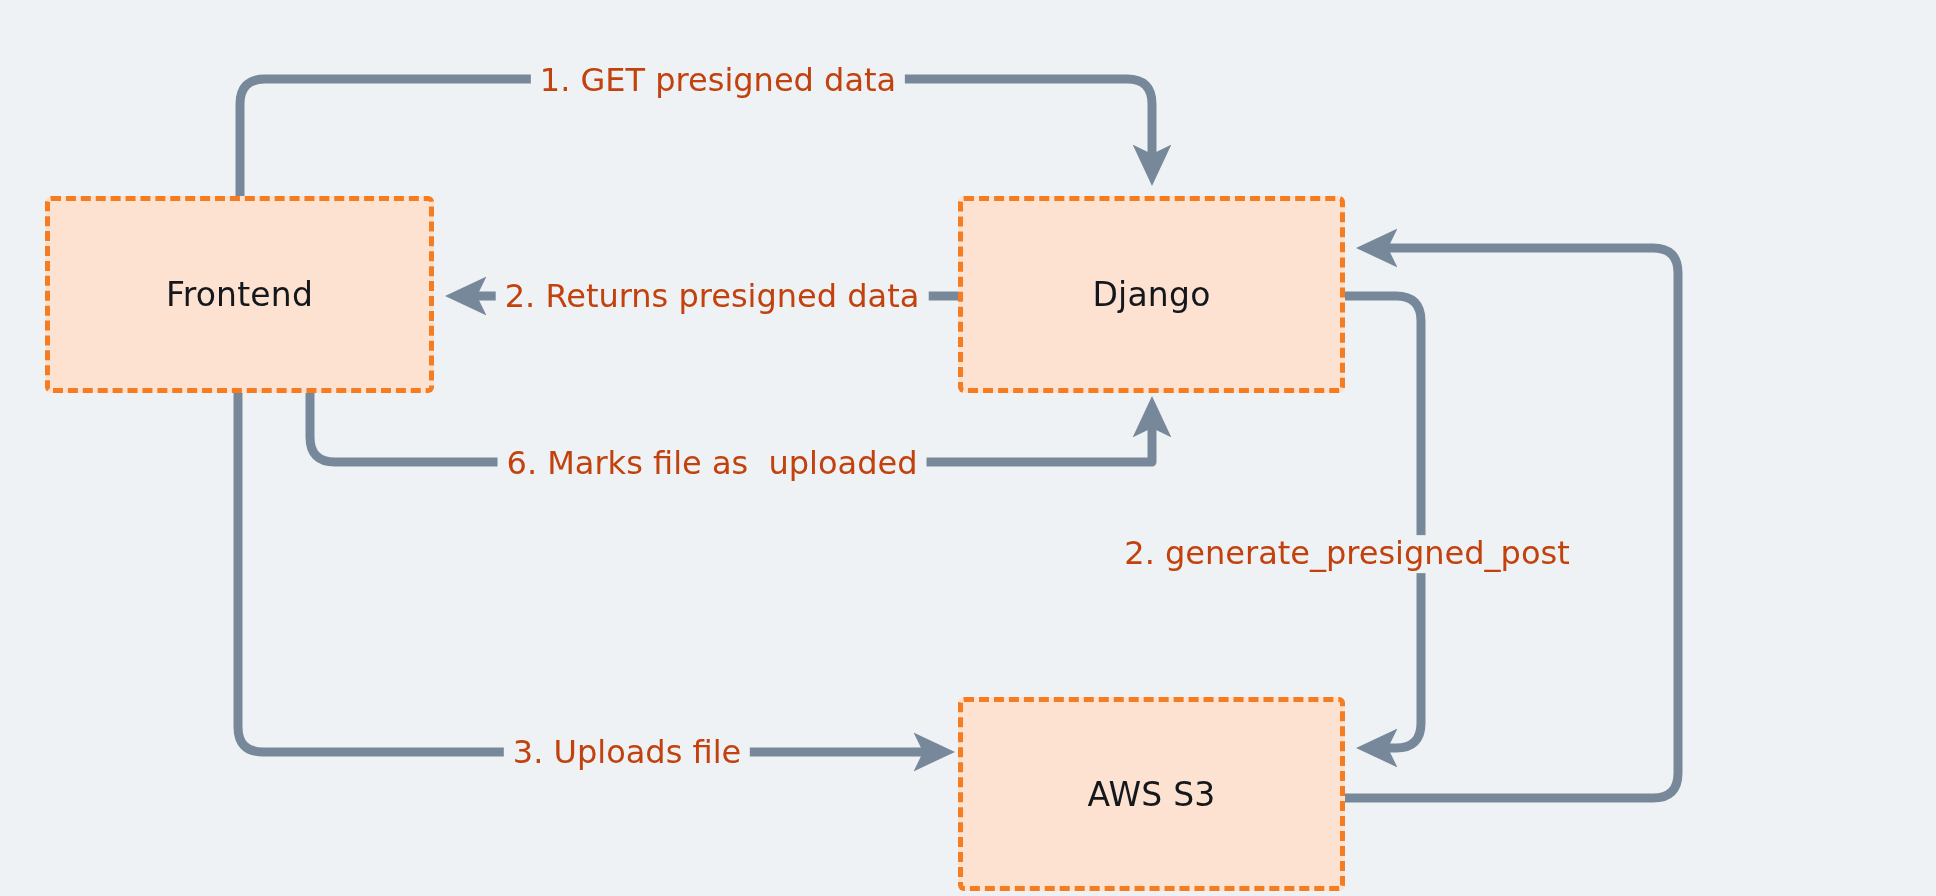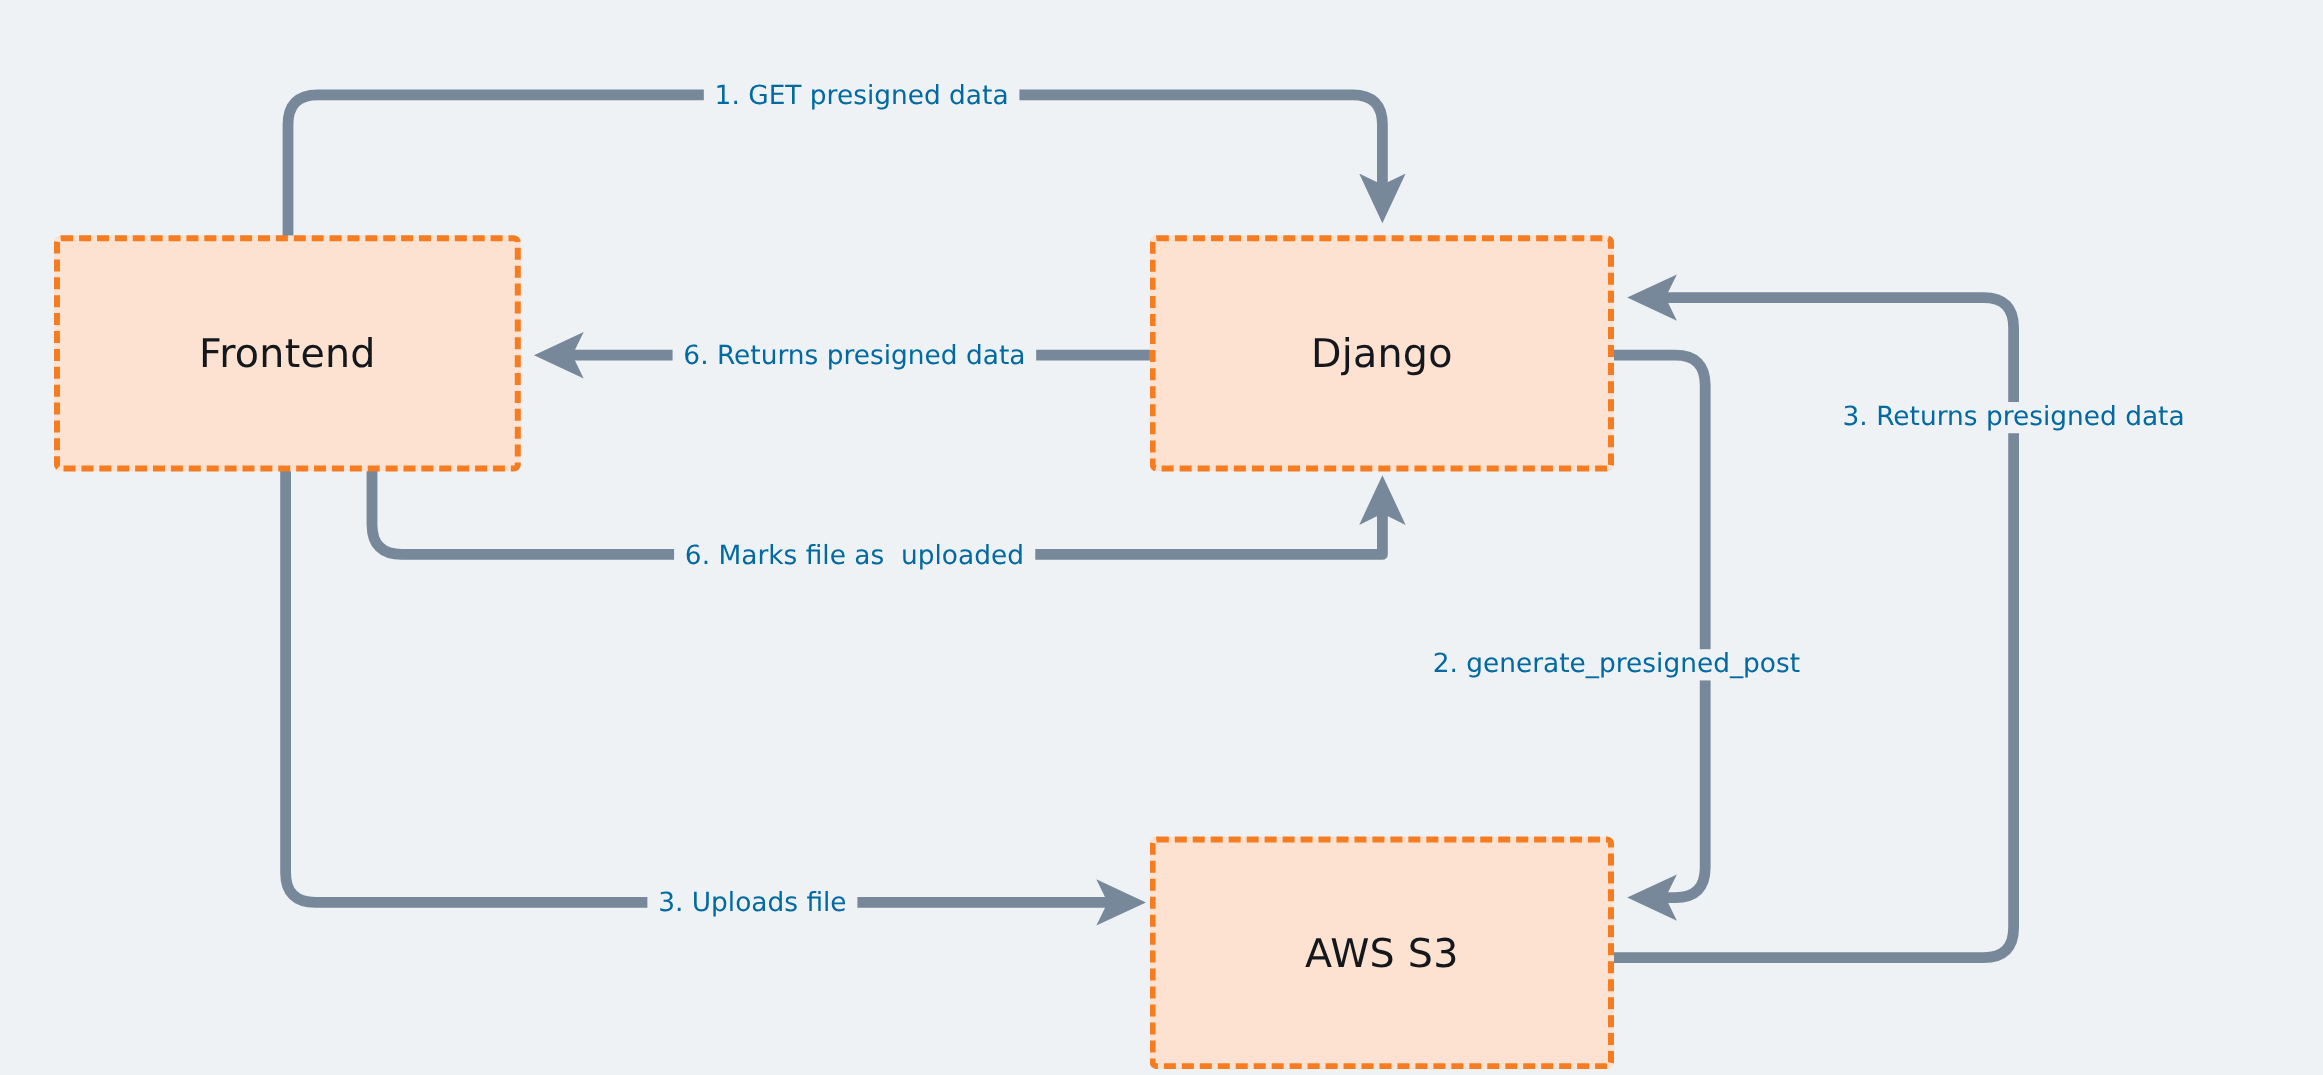--- a/index.html
+++ b/index.html
@@ -38,22 +38,22 @@
   }
   .node-label {
     font-size: 33px;
     color: #14181c;
     font-family: "DejaVu Sans", sans-serif;
     letter-spacing: 0.2px;
     white-space: pre;
   }
   .edge-label {
     position: absolute;
-    font-size: 22px;
-    color: #0369a1;
+    font-size: 32px;
+    color: #c2410c;
     font-family: "DejaVu Sans", sans-serif;
     white-space: pre;
     background: #eef2f5;
     padding: 0 9px;
     line-height: 1.18;
     transform: translate(-50%, -50%);
     text-align: center;
   }
   #node-frontend { left: 45px;  top: 196px; width: 389px; height: 197px; }
   #node-django   { left: 958px; top: 196px; width: 387px; height: 197px; }
@@ -96,21 +96,20 @@
   </div>
 
   <div class="node" id="node-awss3">
     <span class="node-label">AWS S3</span>
   </div>
 
   <div class="edge-label" style="left:718px; top:81px;">1. GET presigned data</div>
 
   <div class="edge-label" style="left:1347px; top:514px;margin-top:40px;">2. generate_presigned_post</div>
 
-  <div class="edge-label" style="left:1678px; top:348px;">3. Returns presigned data</div>
 
-  <div class="edge-label" style="left:712px; top:297px;">6. Returns presigned data</div>
+  <div class="edge-label" style="left:712px; top:297px;">2. Returns presigned data</div>
 
   <div class="edge-label" style="left:627px; top:753px;">3. Uploads file</div>
 
   <div class="edge-label" style="left:712px; top:464px;text-align:right;">6. Marks file as  uploaded</div>
 
 </div>
 
 </body></html>

